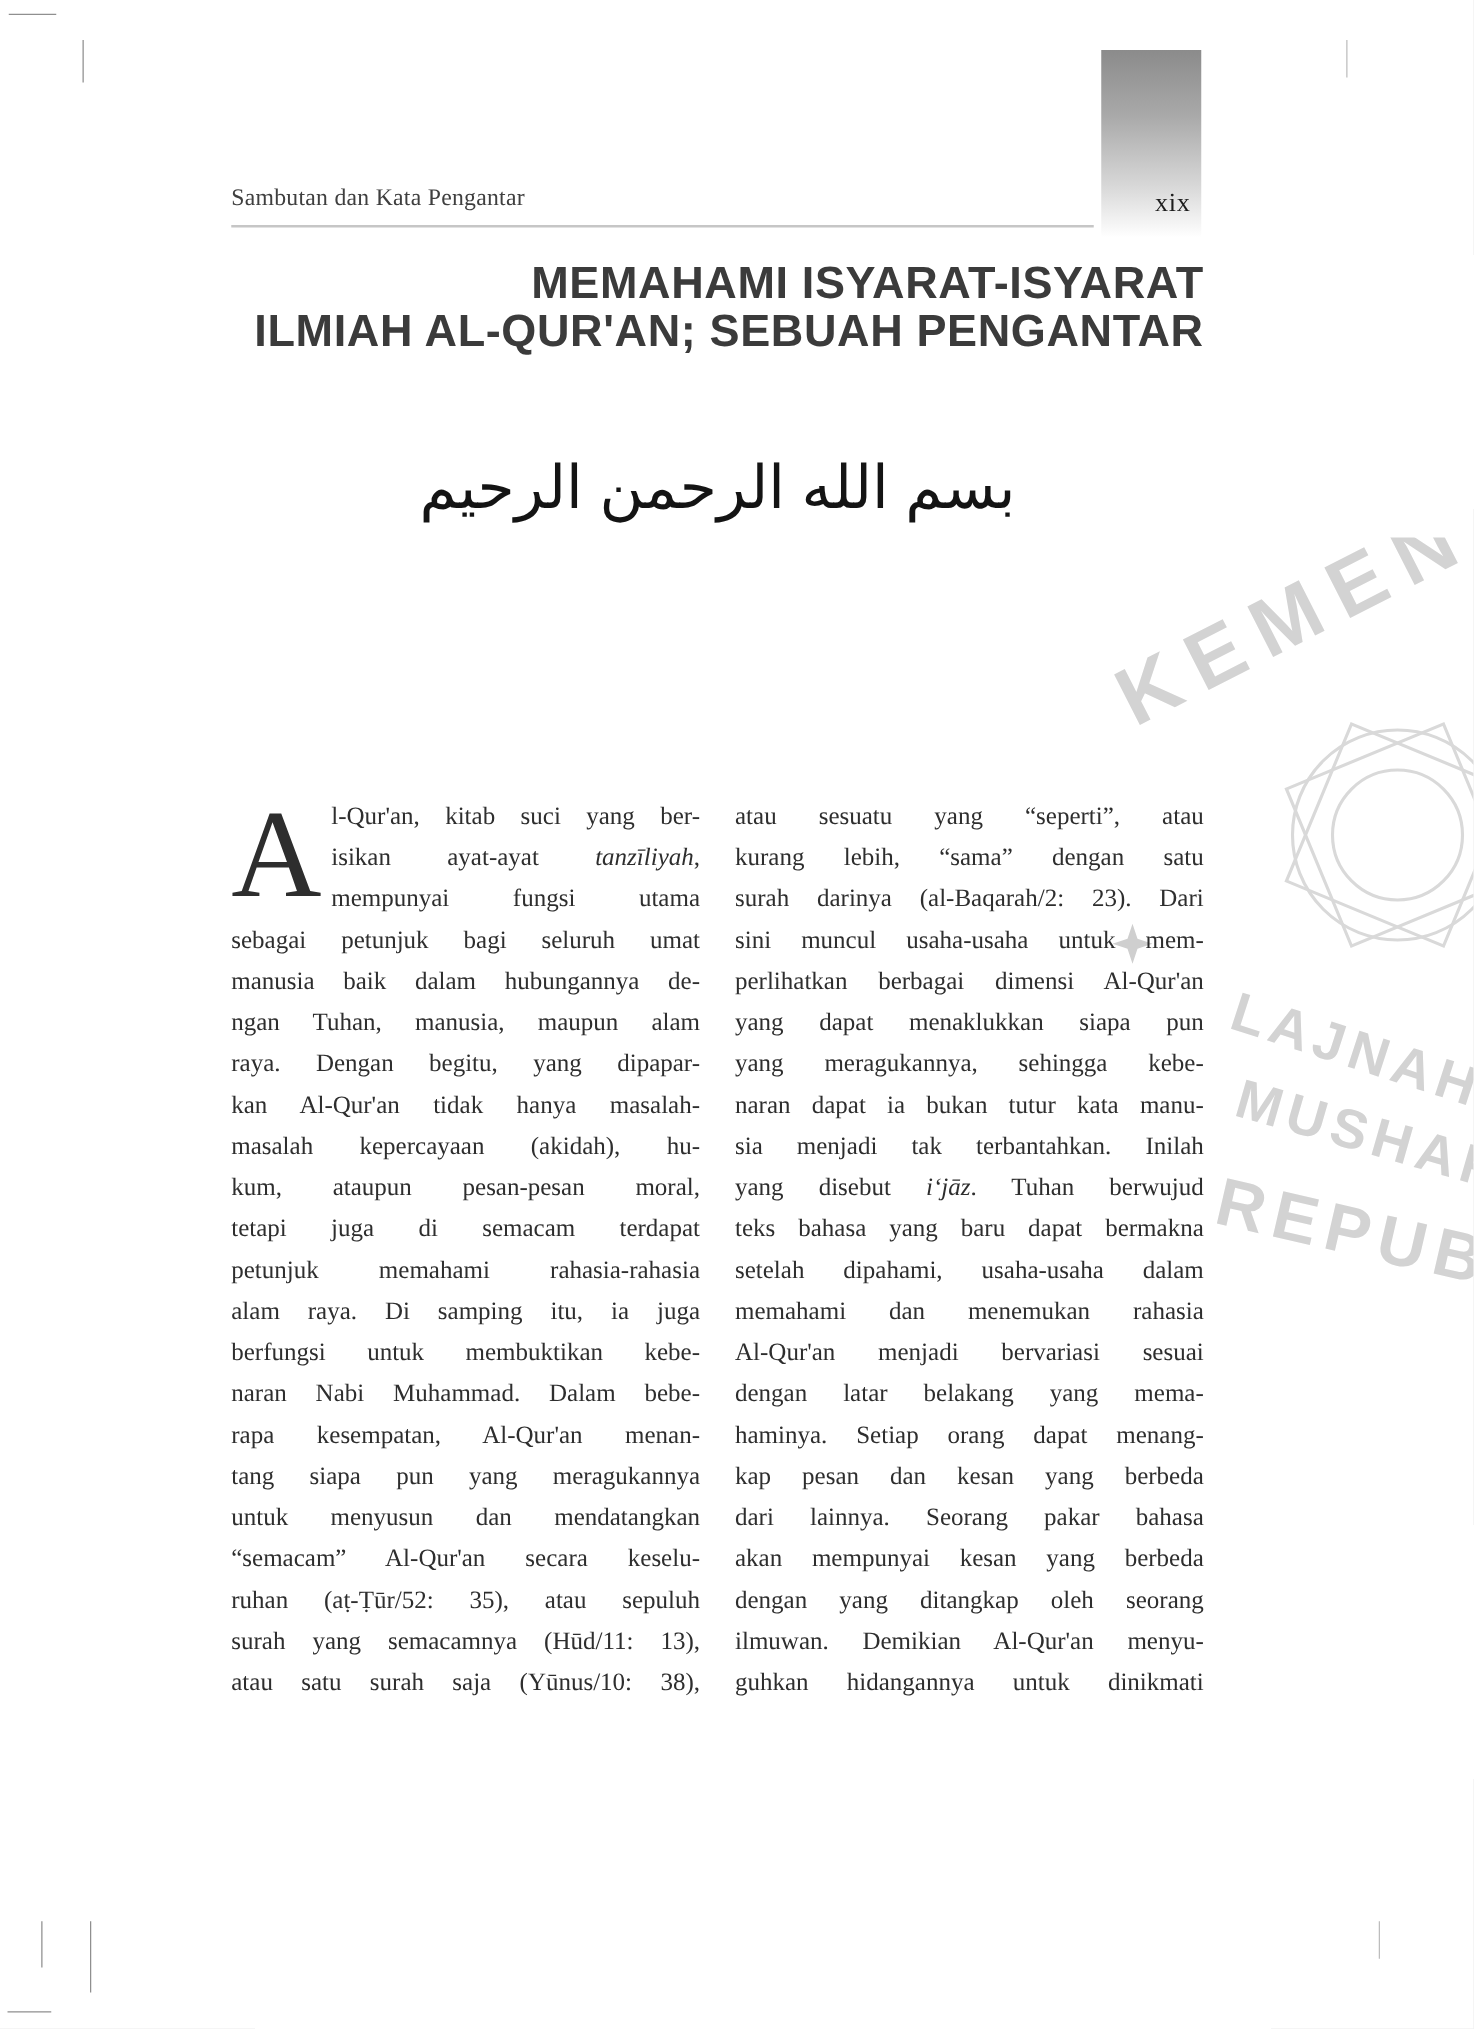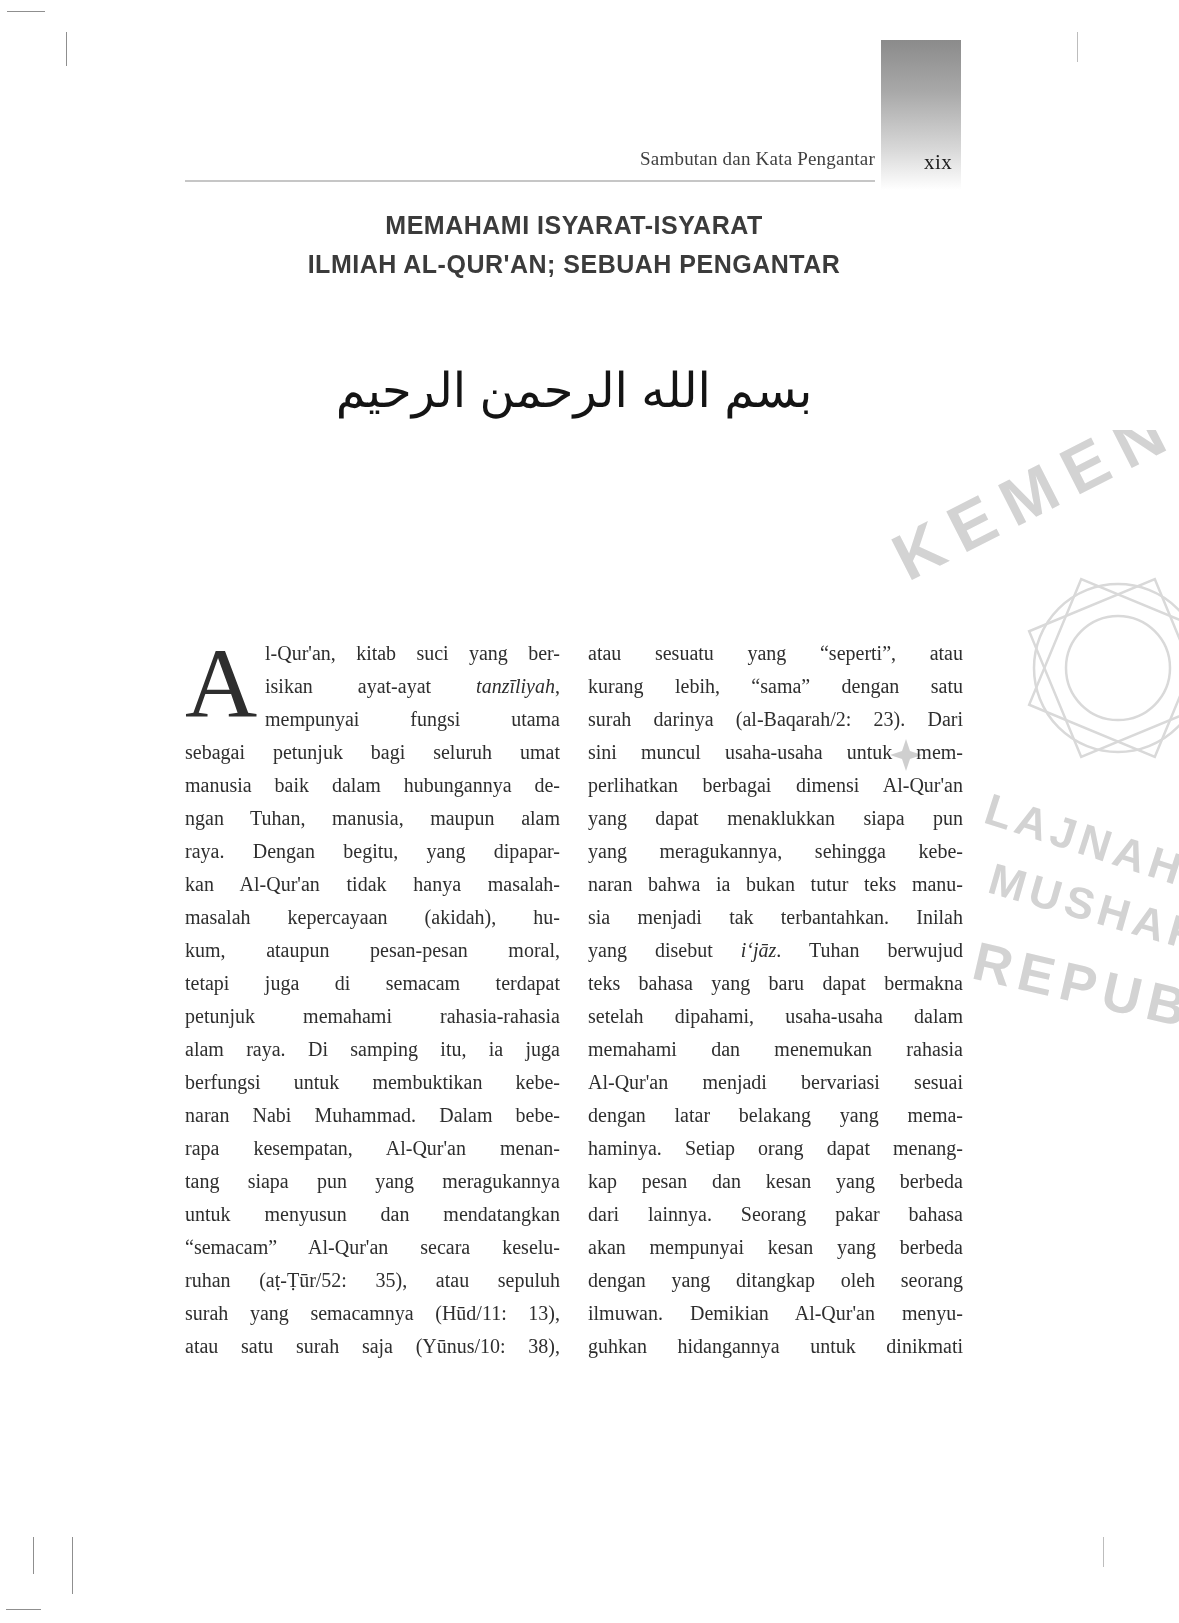--- a/index.html
+++ b/index.html
@@ -14,34 +14,34 @@
   
   .crop{position:absolute;background:#8f8f8f;}
   .crop.light{background:#bdbdbd;}
   
   .grad-box{
     position:absolute;left:881px;top:40px;width:80px;height:150px;
     background:linear-gradient(180deg,#8b8b8b 0%,#a9a9a9 35%,#d7d7d7 72%,#ffffff 100%);
   }
   .running-title{
     position:absolute;top:148px;left:185px;width:690px;
-    text-align:right;font-size:19px;color:#3f3f3f;letter-spacing:0.2px;
+    text-align:left;font-size:19px;color:#3f3f3f;letter-spacing:0.2px;
   }
   .page-num{
     position:absolute;top:150px;left:902px;width:60px;
     font-size:21px;color:#1d1d1d;letter-spacing:0.5px;margin-left:22px;
   }
   .header-rule{
     position:absolute;top:180px;left:185px;width:690px;height:2px;background:#c6c6c6;
   }
   .title{
     position:absolute;top:206px;left:185px;width:778px;margin:0;
-    text-align:center;
+    text-align:right;
     font-family:"Liberation Sans", sans-serif;
-    font-weight:700;font-size:25px;line-height:39px;
+    font-weight:700;font-size:36px;line-height:39px;
     color:#3b3b3b;letter-spacing:0.5px;
   }
   .title span{display:block;}
   .bismillah{
     position:absolute;top:346px;left:185px;width:778px;
     text-align:center;
     font-family:Liberation Sans, sans-serif;
     font-size:48px;line-height:90px;color:#141414;
   }
   
@@ -146,21 +146,21 @@
         </div>
     </div>
     <div class="col">
         <div class="line"><span>atau sesuatu yang “seperti”, atau</span></div>
         <div class="line"><span>kurang lebih, “sama” dengan satu</span></div>
         <div class="line"><span>surah darinya (al-Baqarah/2: 23). Dari</span></div>
         <div class="line"><span>sini muncul usaha-usaha untuk mem-</span></div>
         <div class="line"><span>perlihatkan berbagai dimensi Al-Qur'an</span></div>
         <div class="line"><span>yang dapat menaklukkan siapa pun</span></div>
         <div class="line"><span>yang meragukannya, sehingga kebe-</span></div>
-        <div class="line"><span>naran bahwa ia bukan tutur teks manu-</span></div>
+        <div class="line"><span>naran dapat ia bukan tutur kata manu-</span></div>
         <div class="line"><span>sia menjadi tak terbantahkan. Inilah</span></div>
         <div class="line"><span>yang disebut </span><i>i‘jāz</i><span>. Tuhan berwujud</span></div>
         <div class="line"><span>teks bahasa yang baru dapat bermakna</span></div>
         <div class="line"><span>setelah dipahami, usaha-usaha dalam</span></div>
         <div class="line"><span>memahami dan menemukan rahasia</span></div>
         <div class="line"><span>Al-Qur'an menjadi bervariasi sesuai</span></div>
         <div class="line"><span>dengan latar belakang yang mema-</span></div>
         <div class="line"><span>haminya. Setiap orang dapat menang-</span></div>
         <div class="line"><span>kap pesan dan kesan yang berbeda</span></div>
         <div class="line"><span>dari lainnya. Seorang pakar bahasa</span></div>

